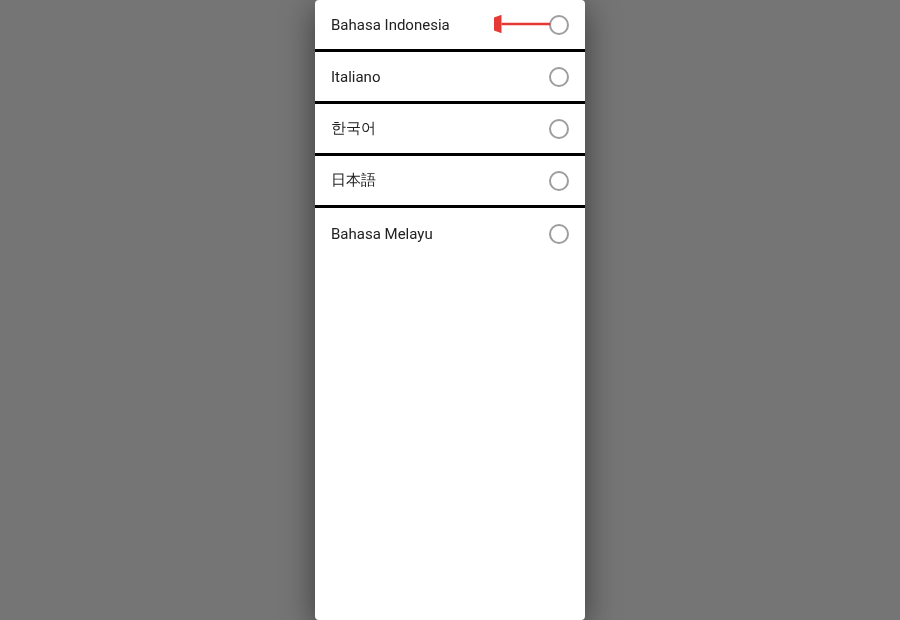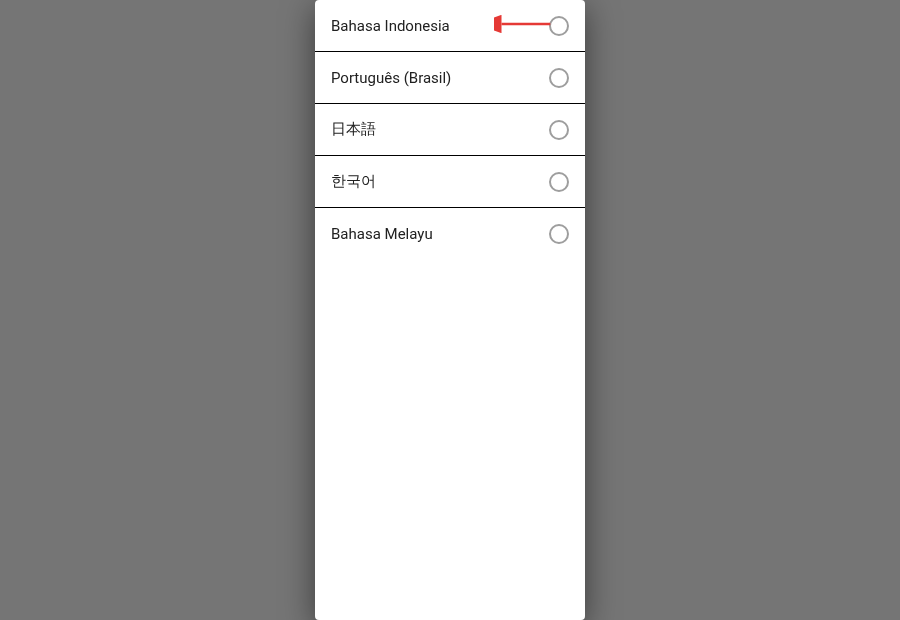--- a/index.html
+++ b/index.html
@@ -49,21 +49,21 @@
       height: 620px;
       overflow-y: auto;
     }
 
     .language-item {
       display: flex;
       align-items: center;
       justify-content: space-between;
       padding: 0 16px;
       height: 52px;
-      border-bottom: 1px solid #000000;
+      border-bottom: 3px solid #000000;
       cursor: pointer;
       position: relative;
     }
 
     .language-item:last-child {
       border-bottom: none;
     }
 
     .language-label {
       font-size: 15px;
@@ -109,29 +109,29 @@
 <div class="background-content"></div>
 
 <div class="dialog-overlay">
   <div class="dialog-container">
 
   <div class="language-item">
         <span class="language-label">Bahasa Indonesia</span>
         <div class="radio-btn"></div>
       </div>
       <div class="language-item">
-        <span class="language-label">Português (Brasil)</span>
+        <span class="language-label">Italiano</span>
+        <div class="radio-btn"></div>
+      </div>
+      <div class="language-item">
+        <span class="language-label">한국어</span>
         <div class="radio-btn"></div>
       </div>
       <div class="language-item">
         <span class="language-label">日本語</span>
-        <div class="radio-btn"></div>
-      </div>
-      <div class="language-item">
-        <span class="language-label">한국어</span>
         <div class="radio-btn"></div>
       </div>
       <div class="language-item">
         <span class="language-label">Bahasa Melayu</span>
         <div class="radio-btn"></div>
       </div>
     </div>
 
   <svg class="red-arrow" viewBox="0 0 80 50" xmlns="http://www.w3.org/2000/svg" style="position: absolute; top: 4px; left: 494px;">
     <defs>

